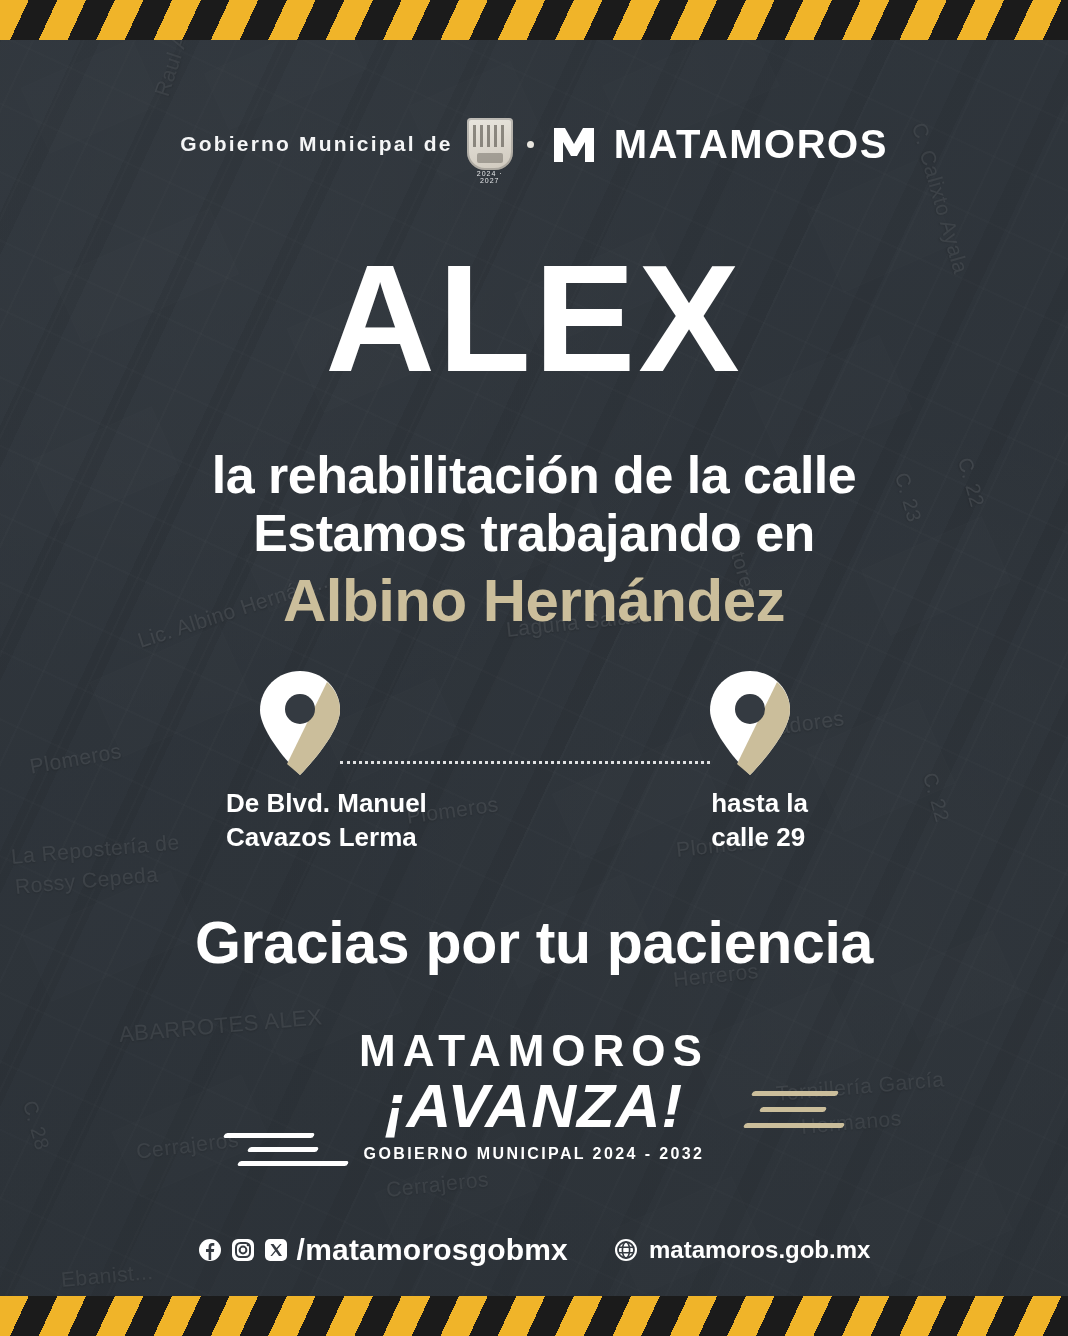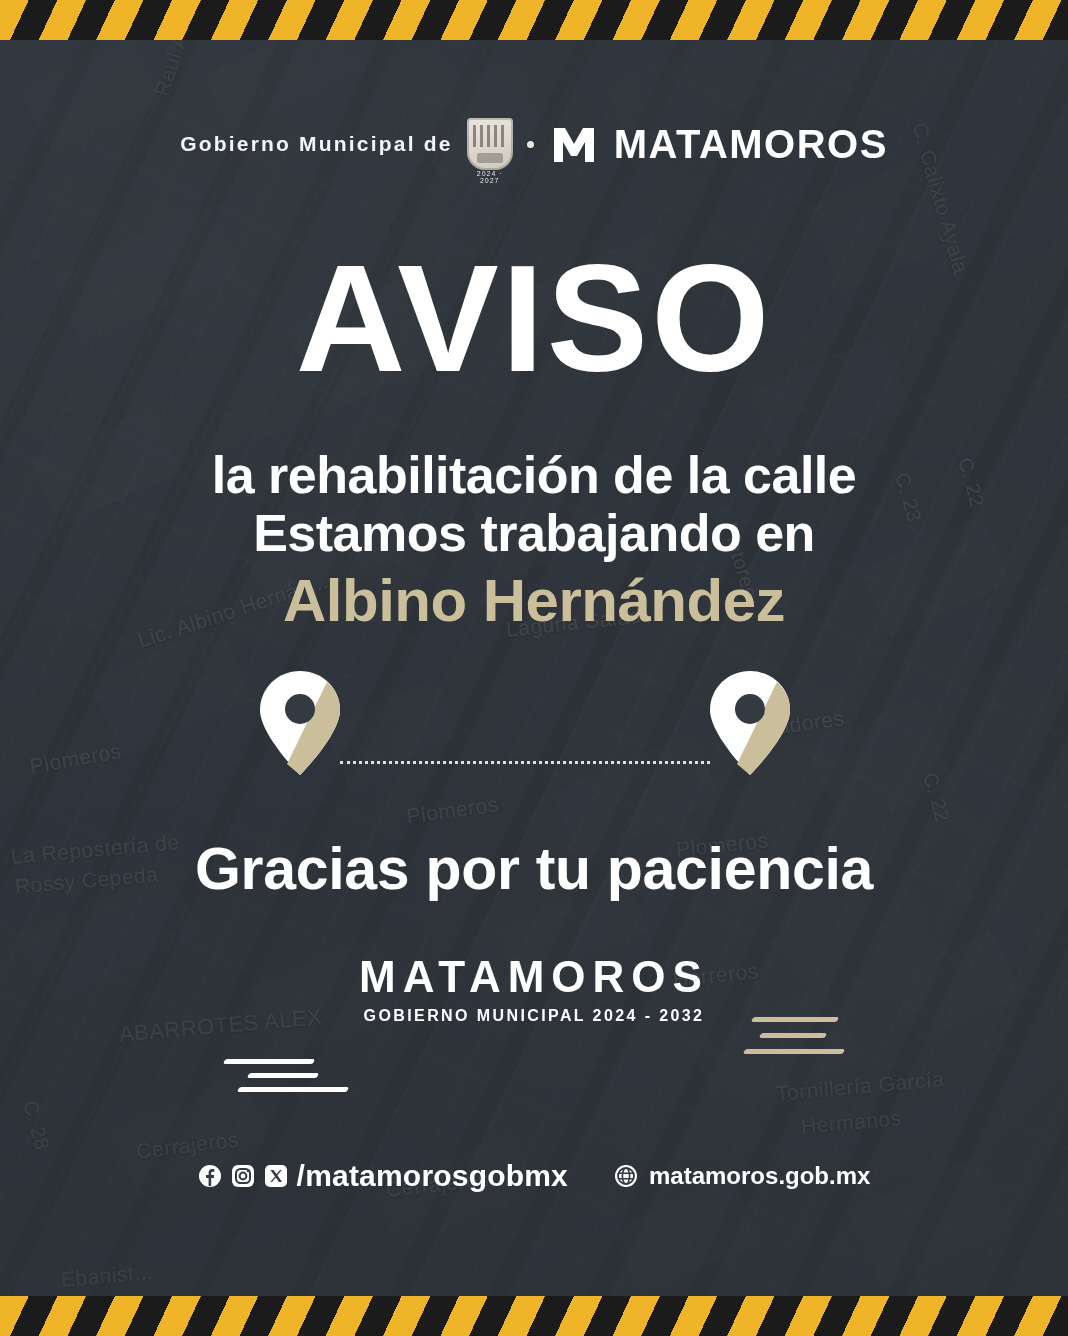--- a/index.html
+++ b/index.html
@@ -373,21 +373,21 @@
       </div>
       <div class="dot-sep"></div>
       <div class="m-mark">
         <svg width="52" height="52" viewBox="0 0 52 52" aria-hidden="true">
           <path d="M6 44 L6 10 L17 10 L26 26 L35 10 L46 10 L46 44 L37 44 L37 24 L29 38 L23 38 L15 24 L15 44 Z" fill="#ffffff"></path>
         </svg>
       </div>
       <div class="gov-brand">MATAMOROS</div>
     </div>
 
-    <div class="aviso">AVISO</div>
+    <div class="aviso">ALEX</div>
 
     <div class="lead">
       <div>la rehabilitación de la calle</div>
       <div>Estamos trabajando en</div>
     </div>
     <div class="street">Albino Hernández</div>
 
     <div class="pins">
       <div class="dotted"></div>
       <div class="pin left">
@@ -399,32 +399,43 @@
       </div>
       <div class="pin right">
         <svg width="92" height="110" viewBox="0 0 92 110" aria-hidden="true">
           <path d="M46 2 C24 2 6 19 6 41 C6 66 46 106 46 106 C46 106 86 66 86 41 C86 19 68 2 46 2 Z" fill="#ffffff"></path>
           <path d="M46 106 C46 106 86 66 86 41 C86 30 81 20 73 13 L33 95 Z" fill="#cbbe9b"></path>
           <circle cx="46" cy="40" r="15" fill="#343a41"></circle>
         </svg>
       </div>
     </div>
 
+    <div class="pin-labels">
+      <div class="pin-label">
+        <div>De Blvd. Manuel</div>
+        <div>Cavazos Lerma</div>
+      </div>
+      <div class="pin-label right-lbl">
+        <div>hasta la</div>
+        <div>calle 29</div>
+      </div>
+    </div>
 
     <div class="thanks">Gracias por tu paciencia</div>
 
     <div class="avanza">
       <div class="speed" style="left:-20px; top:104px; width:90px;"></div>
       <div class="speed" style="left:4px; top:118px; width:70px;"></div>
       <div class="speed" style="left:-6px; top:132px; width:110px;"></div>
       <div class="speed gold" style="right:-14px; top:62px; width:86px;"></div>
       <div class="speed gold" style="right:-2px; top:78px; width:66px;"></div>
       <div class="speed gold" style="right:-20px; top:94px; width:100px;"></div>
 
       <div class="avanza-top">MATAMOROS</div>
+      <div class="avanza-main">¡AVANZA!</div>
       <div class="avanza-sub">GOBIERNO MUNICIPAL 2024 - 2032</div>
     </div>
 
     <div class="footer">
       <div class="social">
         <span class="sicon">
           <svg width="24" height="24" viewBox="0 0 24 24" aria-hidden="true">
             <circle cx="12" cy="12" r="11" fill="#ffffff"></circle>
             <path d="M13.2 22v-8h2.6l.4-3h-3v-1.8c0-.9.3-1.5 1.6-1.5h1.5V5.1C15.9 5 15.1 5 14.2 5c-2.1 0-3.6 1.3-3.6 3.7V11H8v3h2.6v8z" fill="#343a41"></path>
           </svg>

